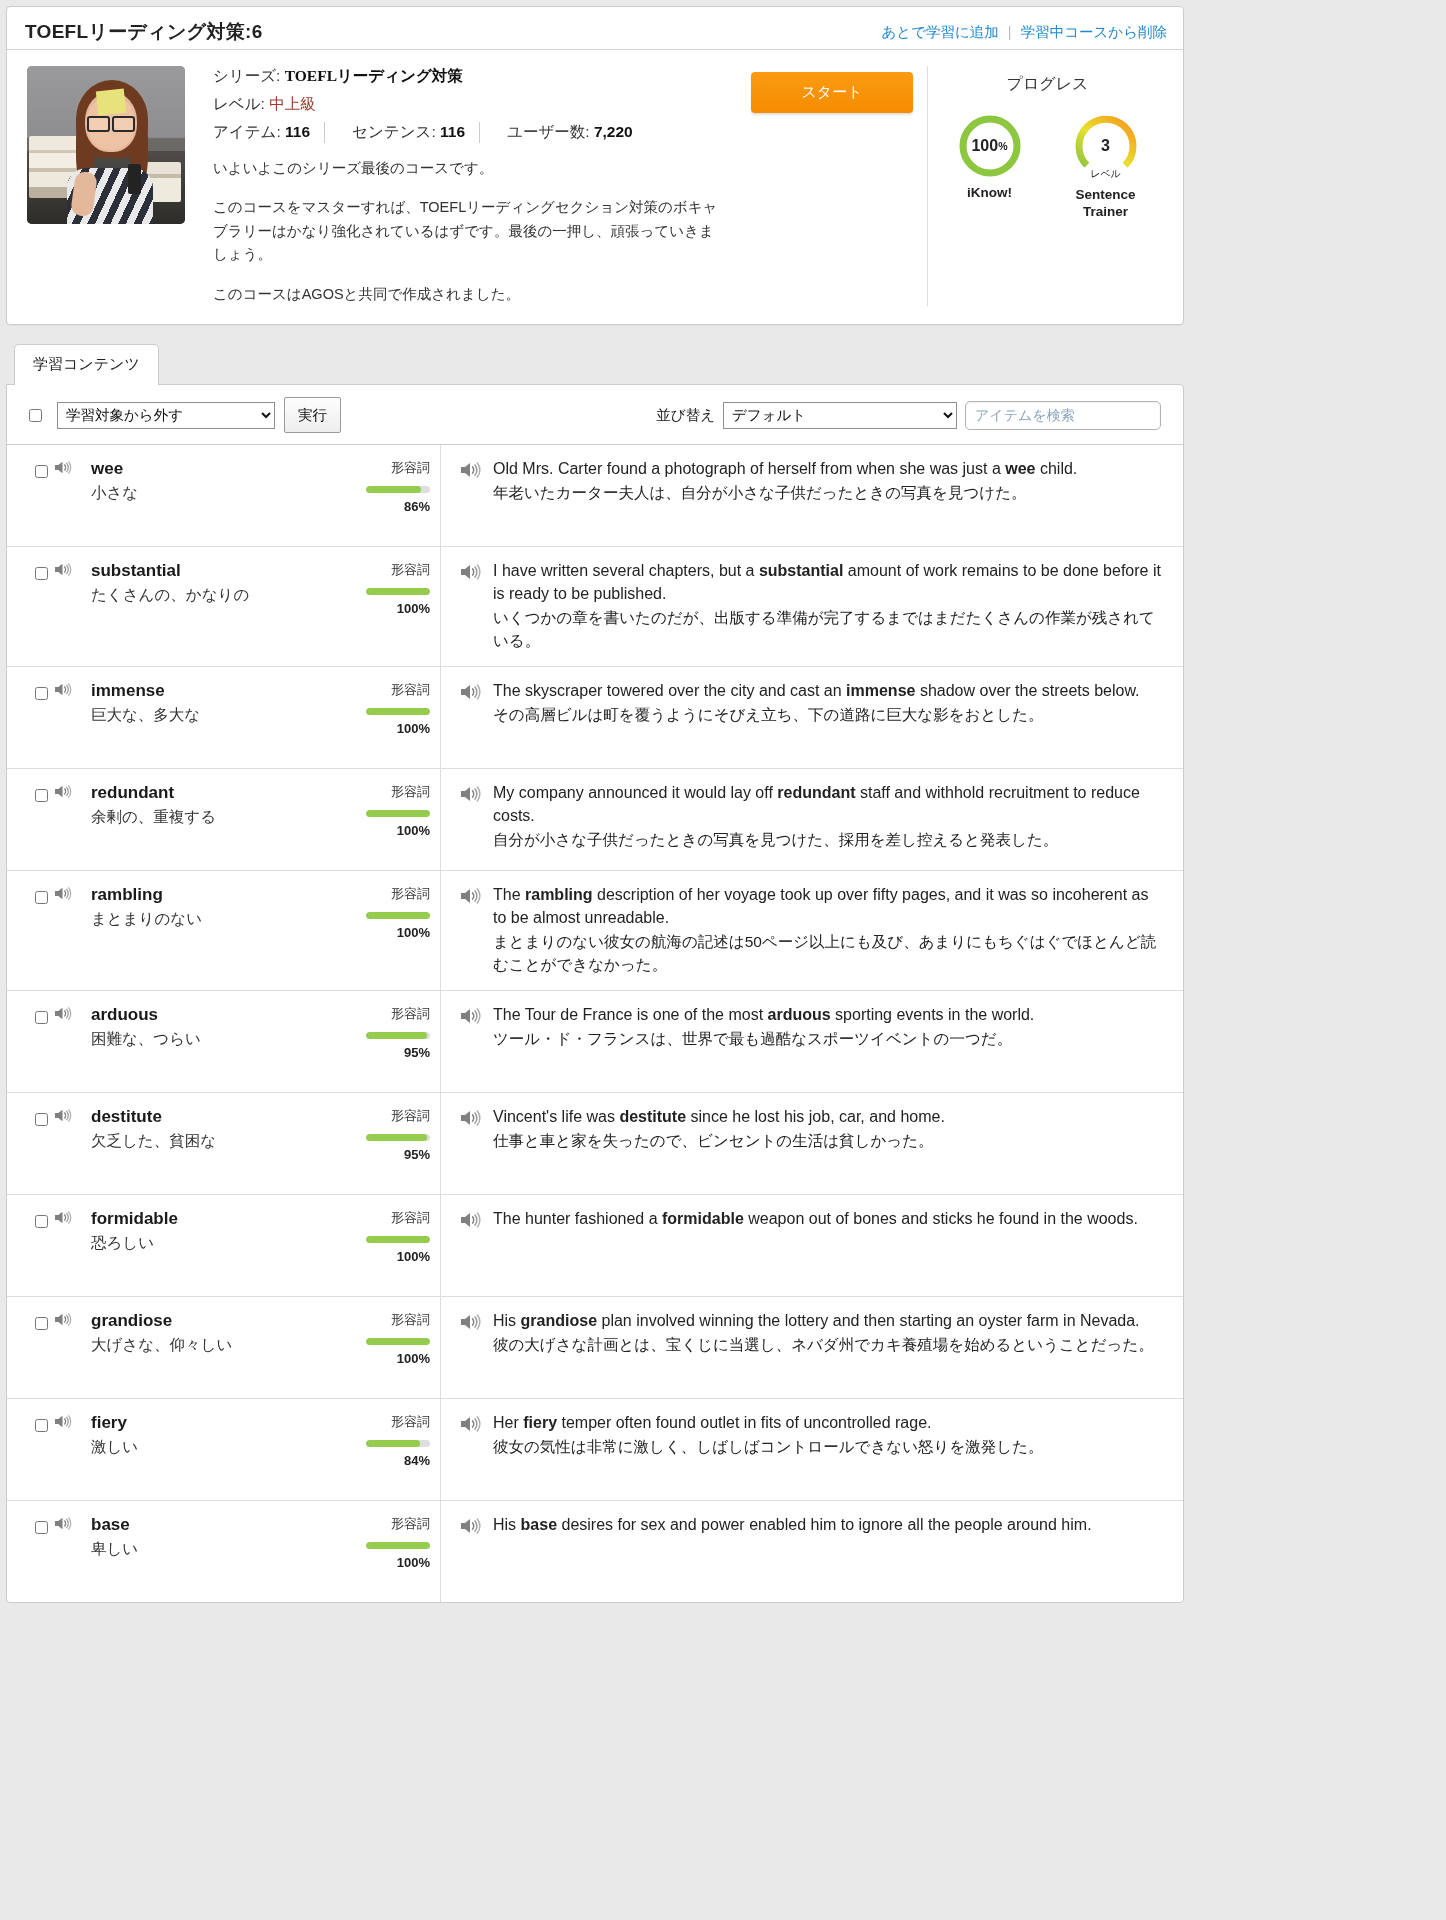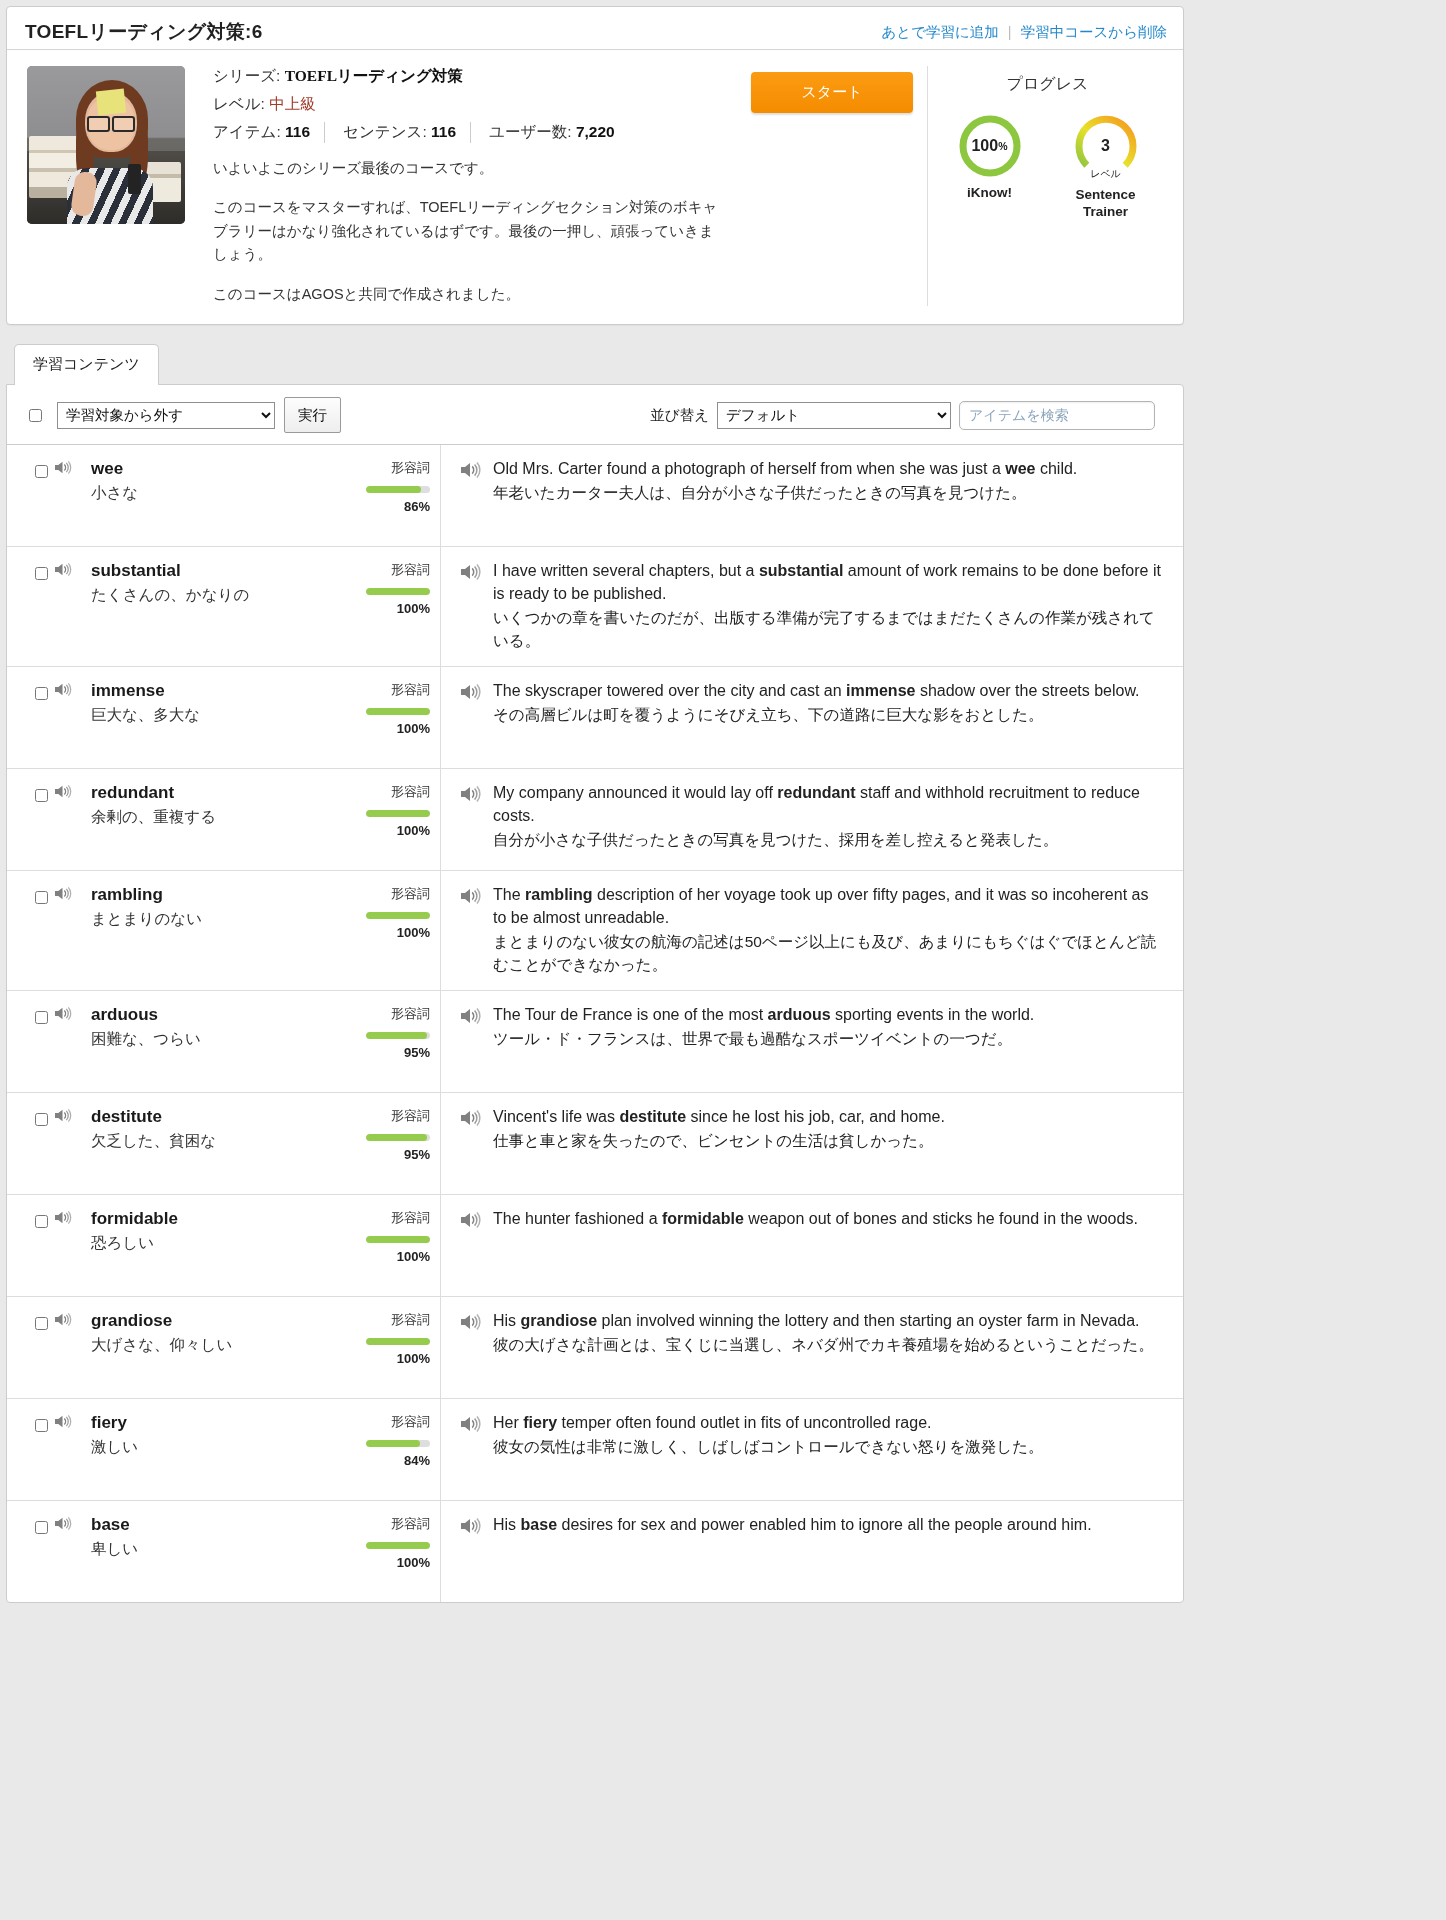--- a/index.html
+++ b/index.html
@@ -77,21 +77,21 @@
     background:#e4b89a; border-radius:10px; transform:rotate(8deg);}
   .thumb .phone { position:absolute; right:44px; bottom:30px; width:13px; height:30px;
     background:#232323; border-radius:2px;}
 
   .info { flex: 1; padding-left: 28px; padding-right: 10px; }
   .meta-line { font-size: 15.5px; color: #333; margin-bottom: 7px; }
   .meta-line b { font-weight: bold; color: #111; font-family: Liberation Serif, serif; }
   .level-val { color: #a03a2a; }
   .stats { font-size: 15.5px; display: flex; align-items: center; margin-bottom: 14px;}
   .stats .st { padding-right: 14px; }
-  .stats .st + .st { border-left: 1px solid #ccc; padding-left: 18px; }
+  .stats .st + .st { border-left: 1px solid #ccc; padding-left: 27px; }
   .stats b { font-weight: bold; color: #111; }
   .desc { font-size: 14.5px; line-height: 1.62; color: #333; }
   .desc p { margin: 0 0 16px 0; }
   .desc p:last-child { margin-bottom: 0; }
 
   .start-col {
     flex: 0 0 190px; display: flex; flex-direction: column;
     align-items: center; padding-top: 6px;
   }
   .start-btn {
@@ -130,21 +130,21 @@
     font-size: 15px; color: #222; position: relative; top: 1px; cursor: pointer;
   }
 
   .list-card {
     background: #fff; border: 1px solid #ccc; border-radius: 0 4px 4px 4px;
   }
 
   
   .toolbar {
     display: flex; align-items: center;
-    padding: 12px 28px 11px 22px; gap: 9px;
+    padding: 12px 22px 11px 22px; gap: 9px;
   }
   .toolbar .cb { margin: 0 6px 0 0; }
   select.sel {
     font-family: inherit; font-size: 14.5px; color: #111;
     border: 1px solid #8f8f8f; background: #fff;
     height: 27px; padding: 2px 4px;
   }
   .sel-bulk { width: 218px; }
   .btn-exec {
     font-family: inherit; font-size: 14.5px;

